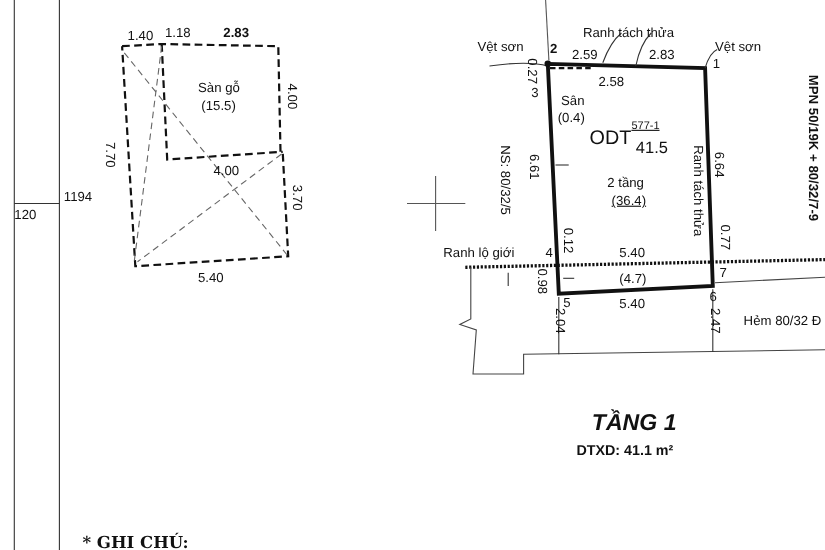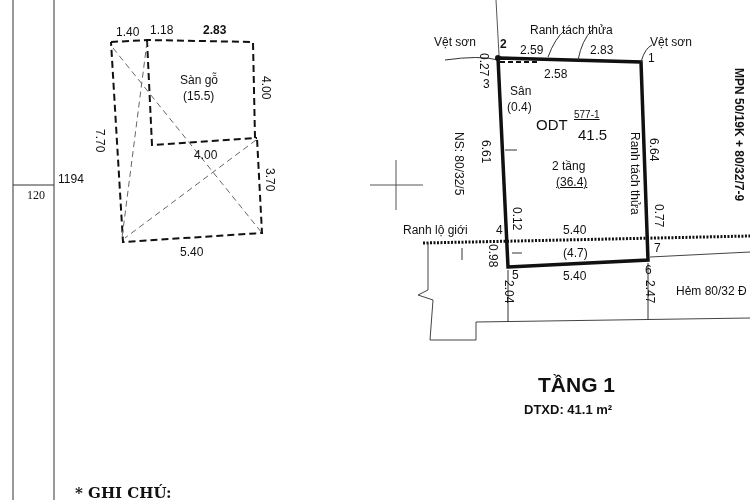--- a/index.html
+++ b/index.html
@@ -51,21 +51,21 @@
   <line x1="512" y1="253" x2="522" y2="253" stroke="#333" stroke-width="1"></line>
 
   <path d="M445,60 Q480,55 498,60" stroke="#333" stroke-width="1" fill="none"></path>
   <path d="M548,57 Q555,38 565,30" stroke="#333" stroke-width="1" fill="none"></path>
   <path d="M578,60 Q582,40 592,30" stroke="#333" stroke-width="1" fill="none"></path>
   <path d="M641,62 Q645,48 652,45" stroke="#333" stroke-width="1" fill="none"></path>
   <circle cx="498" cy="58" r="3" fill="#111"></circle>
 </svg>
 
 <div class="lbl" style="left:14px;top:173px;padding-left:44px;">1194</div>
-<div class="lbl" style="left:27px;top:189px;font-family:Liberation Serif, serif;">120</div>
+<div class="lbl" style="left:13px;top:189px;">120</div>
 
 <div class="lbl" style="left:116px;top:26px;">1.40</div>
 <div class="lbl" style="left:150px;top:24px;">1.18</div>
 <div class="lbl b" style="left:203px;top:24px;">2.83</div>
 <div class="lbl" style="left:180px;top:74px;">Sàn gỗ</div>
 <div class="lbl" style="left:183px;top:90px;">(15.5)</div>
 <div class="lbl rot90" style="left:272px;top:76px;">4.00</div>
 <div class="lbl" style="left:194px;top:149px;">4.00</div>
 <div class="lbl rot90" style="left:276px;top:168px;">3.70</div>
 <div class="lbl rot90" style="left:106px;top:129px;transform:rotate(90deg);">7.70</div>
@@ -76,21 +76,21 @@
 <div class="lbl" style="left:530px;top:24px;">Ranh tách thửa</div>
 <div class="lbl" style="left:520px;top:44px;">2.59</div>
 <div class="lbl" style="left:590px;top:44px;">2.83</div>
 <div class="lbl b" style="left:500px;top:38px;">2</div>
 <div class="lbl" style="left:648px;top:52px;">1</div>
 <div class="lbl rot90" style="left:490px;top:53px;">0.27</div>
 <div class="lbl" style="left:483px;top:78px;">3</div>
 <div class="lbl" style="left:544px;top:68px;">2.58</div>
 <div class="lbl" style="left:510px;top:85px;">Sân</div>
 <div class="lbl" style="left:507px;top:101px;">(0.4)</div>
-<div class="lbl" style="left:536px;top:119px;font-size:15px;">ODT</div>
+<div class="lbl" style="left:536px;top:119px;font-size:18px;">ODT</div>
 <div class="lbl" style="left:574px;top:109px;font-size:10px;text-decoration:underline;">577-1</div>
 <div class="lbl" style="left:578px;top:129px;font-size:15px;">41.5</div>
 <div class="lbl" style="left:552px;top:160px;">2 tầng</div>
 <div class="lbl" style="left:556px;top:176px;text-decoration:underline;">(36.4)</div>
 <div class="lbl rot90" style="left:492px;top:140px;">6.61</div>
 <div class="lbl rot90" style="left:660px;top:138px;">6.64</div>
 <div class="lbl rot90" style="left:641px;top:132px;">Ranh tách thửa</div>
 <div class="lbl rot90" style="left:465px;top:132px;">NS: 80/32/5</div>
 <div class="lbl rot90 b" style="left:745px;top:68px;">MPN 50/19K + 80/32/7-9</div>
 <div class="lbl rot90" style="left:523px;top:207px;">0.12</div>
@@ -101,16 +101,16 @@
 <div class="lbl" style="left:563px;top:247px;">(4.7)</div>
 <div class="lbl" style="left:654px;top:242px;">7</div>
 <div class="lbl rot90" style="left:499px;top:244px;">0.98</div>
 <div class="lbl" style="left:512px;top:269px;">5</div>
 <div class="lbl" style="left:645px;top:264px;">6</div>
 <div class="lbl" style="left:563px;top:270px;">5.40</div>
 <div class="lbl rot90" style="left:515px;top:280px;">2.04</div>
 <div class="lbl rot90" style="left:656px;top:280px;">2.47</div>
 <div class="lbl" style="left:676px;top:285px;text-align:right;">Hẻm 80/32 Đ</div>
 
-<div class="title" style="left:538px;top:373px;">TẦNG 1</div>
+<div class="title" style="left:538px;top:373px;font-style:italic;">TẦNG 1</div>
 <div class="sub" style="left:524px;top:402px;">DTXD: 41.1 m²</div>
 
 <div class="note" style="left:75px;top:484px;">* GHI CHÚ:</div>
 
 </body></html>

